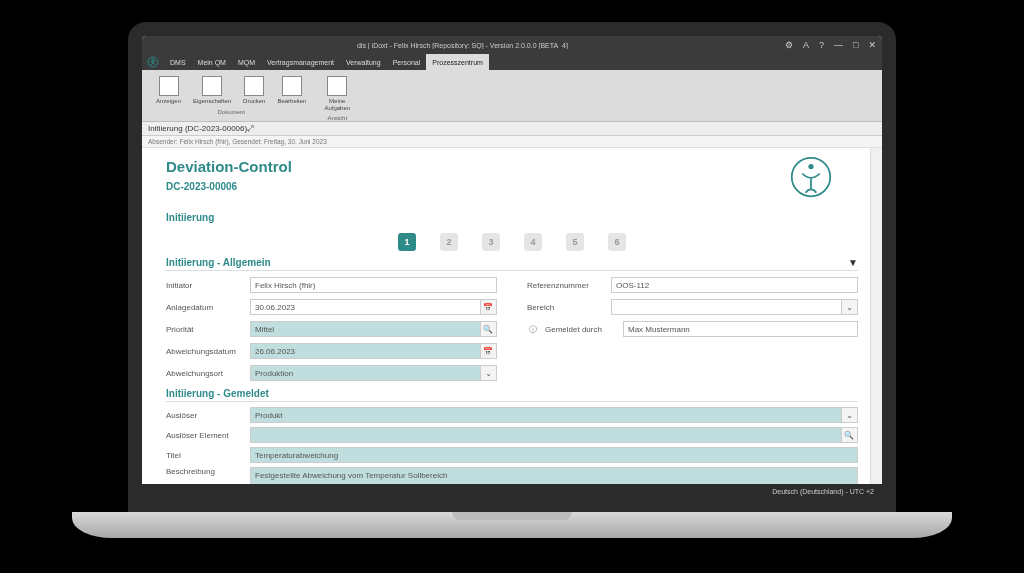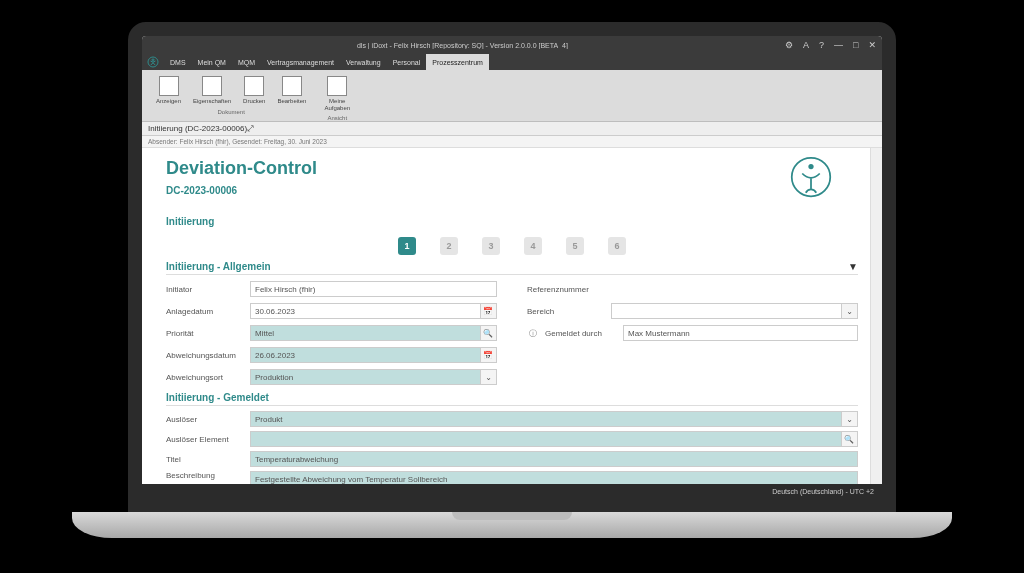--- a/index.html
+++ b/index.html
@@ -27,21 +27,21 @@
 .ribbon-btn { display: flex; flex-direction: column; align-items: center; gap: 2px; padding: 2px 4px; cursor: pointer; }
 .ribbon-btn .ico { width: 20px; height: 20px; border: 1px solid #888; background: #fff; }
 .ribbon-btn .lbl { font-size: 6px; color: #444; text-align: center; line-height: 1.1; }
 .ribbon-group-label { font-size: 6px; color: #666; margin-top: 2px; }
 
 .subheader { height: 14px; background: #eee; border-bottom: 1px solid #ccc; font-size: 8px; color: #333; display: flex; align-items: center; padding: 0 6px; justify-content: flex-start; }
 .meta-line { height: 12px; background: #f4f4f4; border-bottom: 1px solid #ddd; font-size: 6.5px; color: #777; padding: 0 6px; display: flex; align-items: center; }
 
 .content { position: absolute; top: 112px; left: 0; right: 0; bottom: 14px; overflow: hidden; background: #fff; padding: 10px 24px; }
 
-.doc-title { font-size: 18px; font-weight: bold; color: #2f8a8a; }
+.doc-title { font-size: 15px; font-weight: bold; color: #2f8a8a; }
 .doc-id { font-size: 10px; font-weight: bold; color: #2f8a8a; margin-top: 6px; }
 .doc-stage { font-size: 10px; font-weight: bold; color: #2f8a8a; margin-top: 20px; }
 .header-logo { position: absolute; right: 50px; top: 8px; }
 .header-logo svg { width: 42px; height: 42px; }
 
 .steps { display: flex; gap: 24px; justify-content: center; margin: 10px 0 6px; }
 .step { width: 18px; height: 18px; border-radius: 3px; background: #e5e5e5; color: #999; font-size: 9px; display: flex; align-items: center; justify-content: center; font-weight: bold; }
 .step.active { background: #2f8a8a; color: #fff; }
 
 .section-title { font-size: 10px; font-weight: bold; color: #2f8a8a; border-bottom: 1px solid #ddd; padding-bottom: 2px; margin: 6px 0 5px; display: flex; justify-content: space-between; }
@@ -203,20 +203,21 @@
           <div class="lbl">Abweichungsort</div>
           <div class="fld-wrap">
             <div class="fld teal">Produktion</div>
             <div class="fld-ico">⌄</div>
           </div>
         </div>
       </div>
       <div class="form-col">
         <div class="form-row">
           <div class="lbl">Referenznummer</div>
+          <div class="fld">OOS-112</div>
         </div>
         <div class="form-row">
           <div class="lbl">Bereich</div>
           <div class="fld-wrap">
             <div class="fld"></div>
             <div class="fld-ico">⌄</div>
           </div>
         </div>
         <div class="form-row">
           <span class="mini-ico">ⓘ</span>

